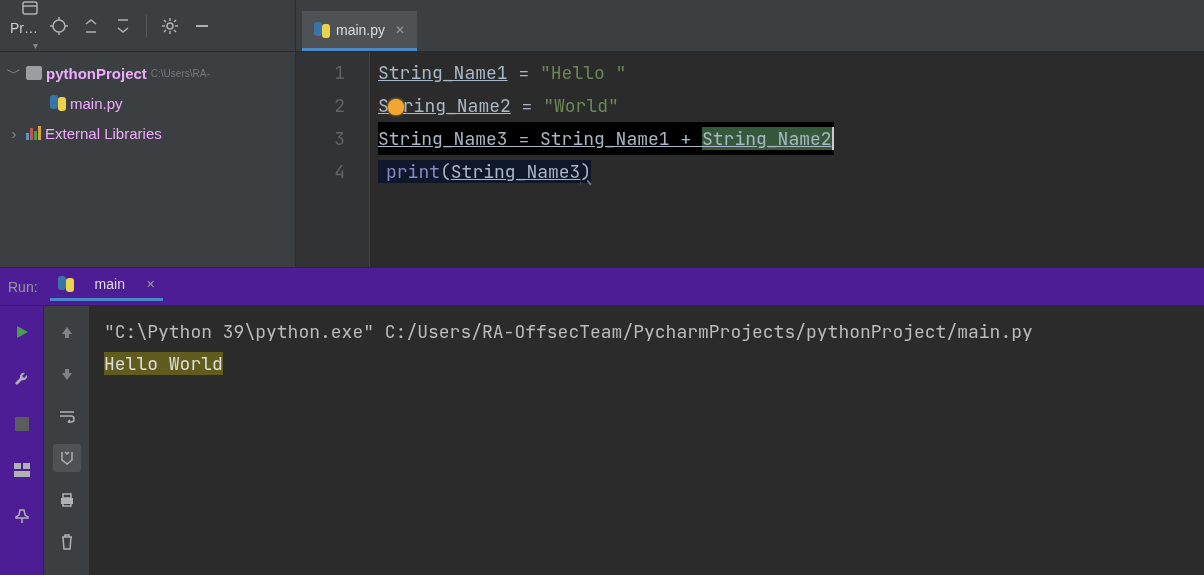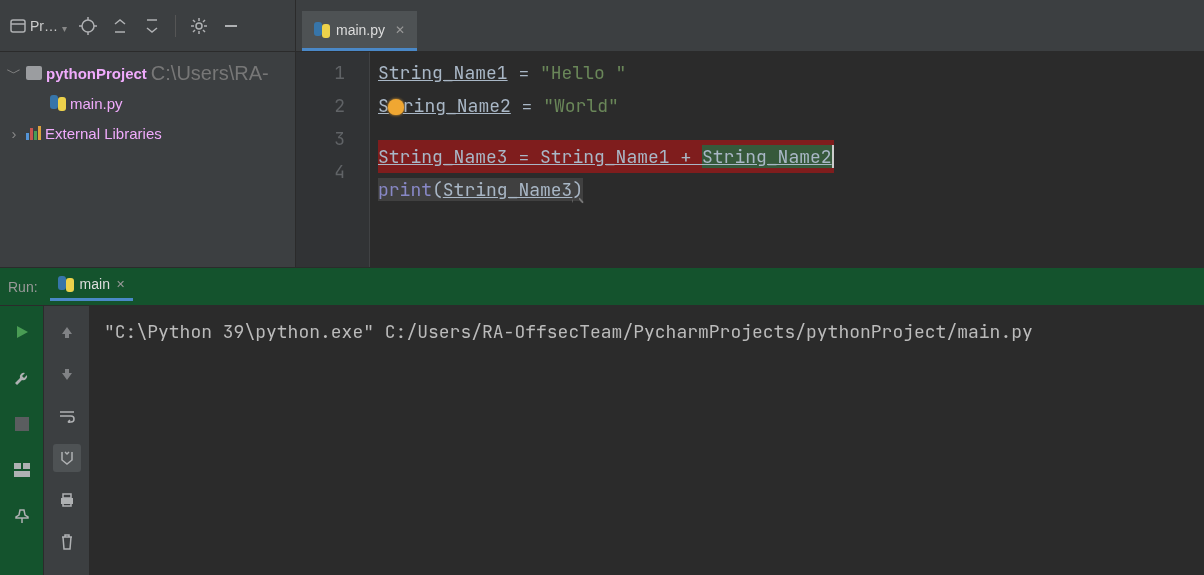--- a/index.html
+++ b/index.html
@@ -18,27 +18,28 @@
     height: 52px; display: flex; align-items: center; padding: 0 6px; gap: 2px;
     border-bottom: 1px solid #2b2b2b; background:#3c3f41;
   }
   .tb-btn {
     width: 30px; height: 30px; display:flex; align-items:center; justify-content:center;
     color:#afb1b3; cursor:pointer; border-radius:3px;
   }
   .proj-label{
     display:flex; align-items:flex-end; gap:4px; color:#ccc; font-size:14px;
     padding:0 4px;
+    flex-direction:column;
   }
   .vsep{ width:1px; height:22px; background:#555; margin:0 6px;}
   .tree { padding: 6px 0; font-size:15px;}
   .tree-row{ display:flex; align-items:center; height:30px; padding-left:6px; gap:4px; white-space:nowrap; overflow:hidden;}
   .tree-row .arrow{ width:16px; text-align:center; color:#888;}
   .tree-row .name{ color:#f0abfc;}
-  .tree-row .path{ color:#777; font-size:20px;}
+  .tree-row .path{ color:#777; font-size:10px;}
   .folder-icon{ width:16px; height:14px; background:#9b9da0; border-radius:2px;}
   .py-icon{
     width:16px; height:16px; position:relative;
   }
   .py-icon::before, .py-icon::after{
     content:""; position:absolute; width:8px; height:14px; border-radius:3px;
   }
   .py-icon::before{ background:#3775a9; left:0; top:0;}
   .py-icon::after{ background:#edd24b; right:0; bottom:0;}
   .lib-icon{ display:flex; gap:1px; align-items:flex-end; height:14px;}
@@ -65,34 +66,34 @@
   .code-area{ flex:1; display:flex; font-family:"Consolas","JetBrains Mono",monospace; font-size:18px; line-height:33px; background:#2b2b2b;}
   .gutter{ width:74px; background:#313335; color:#606366; text-align:right; padding:4px 24px 0 0; border-right:1px solid #404244;}
   .gutter div{ height:33px;}
   .code{ padding:4px 0 0 8px; color:#a9b7c6; position:relative;}
   .code .line{ height:33px; white-space:pre;}
   .op{ color:#a9b7c6;}
   .str{ color:#6a8759;}
   .fn{ color:#8888c6;}
   .par{ color:#a9b7c6;}
   .id{ color:#a9b7c6;text-decoration:underline;}
-  .hl-line{ background:#7f1d1d;margin-top:18px;}
-  .hl-yellow{ background:#404040;}
+  .hl-line{ background:#000000;}
+  .hl-yellow{ background:#0f172a;padding-left:8px;}
   .hl-sel{ background:#36593b;}
   .bulb{
     position:absolute; left:14px; width:16px; height:16px; background:#f0a732; border-radius:50% 50% 45% 45%;
     box-shadow: 0 0 3px #f0a732;
   }
   .caret{ border-right:2px solid #ccc;}
   
-  .run-pane{ flex:1; display:flex; flex-direction:column; background:#14532d;}
+  .run-pane{ flex:1; display:flex; flex-direction:column; background:#4c1d95;}
   .run-header{ height:38px; display:flex; align-items:center; padding:0 8px; gap:12px; border-bottom:1px solid #2b2b2b;}
   .run-label{ color:#999; font-size:14px;}
   .run-tab{
-    display:flex; align-items:center; gap:6px; padding:4px 8px 6px 8px;
+    display:flex; align-items:center; gap:21px; padding:4px 8px 6px 8px;
     border-bottom:3px solid #4a88c7; color:#ddd; font-size:14px;
   }
   .run-body{ flex:1; display:flex;}
   .run-gutter1{ width:44px; display:flex; flex-direction:column; align-items:center; padding-top:12px; gap:18px; border-right:1px solid #2b2b2b;}
   .run-gutter2{ width:46px; display:flex; flex-direction:column; align-items:center; padding-top:12px; gap:14px; border-right:1px solid #2b2b2b; background:#3c3f41;}
   .rg-btn{ width:28px; height:28px; display:flex; align-items:center; justify-content:center; color:#afb1b3; cursor:pointer; border-radius:3px;}
   .rg-btn.active{ background:#4e5254;}
   .console{
     flex:1; background:#2b2b2b; color:#bbbbbb;
     font-family:"Consolas","JetBrains Mono",monospace; font-size:18px; line-height:32px;
@@ -274,16 +275,17 @@
           </svg>
         </div>
       <div class="rg-btn">
           <svg width="14" height="16">
             <path d="M2 3h10M5 3V1h4v2M3 3l1 12h6l1-12" fill="none" stroke="#afb1b3" stroke-width="1.5"></path>
           </svg>
         </div>
     </div>
     <div class="console">
       <div>"C:\Python 39\python.exe" C:/Users/RA-OffsecTeam/PycharmProjects/pythonProject/main.py</div>
+      <div><span class="out-hl">Hello World</span></div>
       <div style="height:32px"></div>
     </div>
   </div>
 </div>
 
 </body></html>

